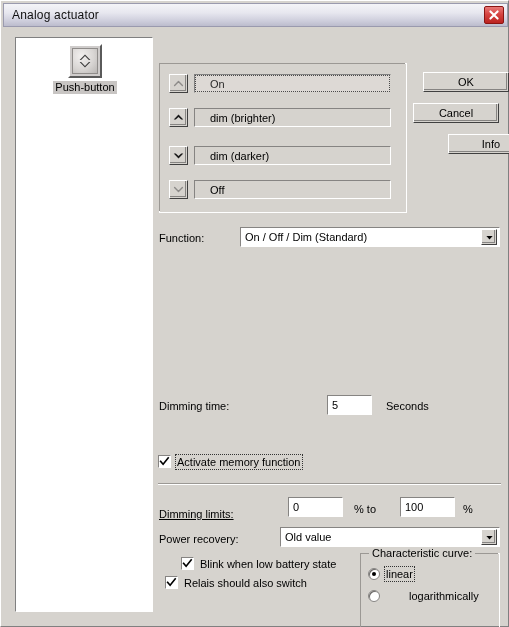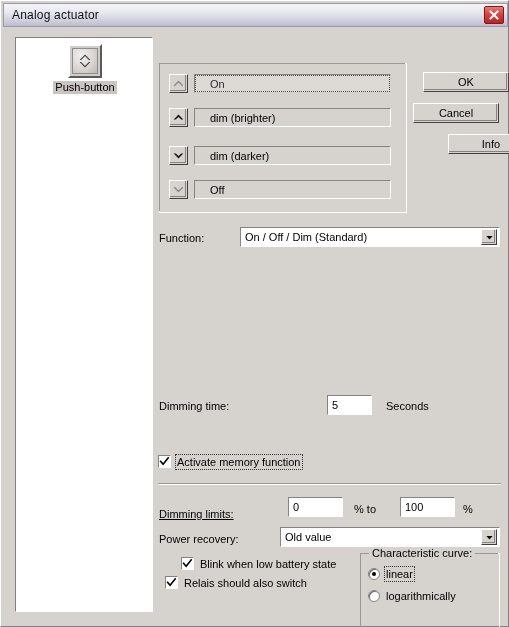--- a/index.html
+++ b/index.html
@@ -409,21 +409,21 @@
       </div>
 
       <div class="gb" style="left:205px;top:520px;width:140px;height:85px;">
         <span class="gb-title">Characteristic curve:</span>
         <div class="radio" style="left:7px;top:14px;text-align:right;">
           <span class="rb">
               <span class="dot"></span>
             </span>
           <span class="rl focusring">linear</span>
         </div>
-        <div class="radio" style="left:7px;top:36px;">
+        <div class="radio" style="left:7px;top:36px;gap:23px;">
           <span class="rb"></span>
           <span class="rl">logarithmically</span>
         </div>
       </div>
 
     </div>
   </div>
 </div>
 
 </body></html>

